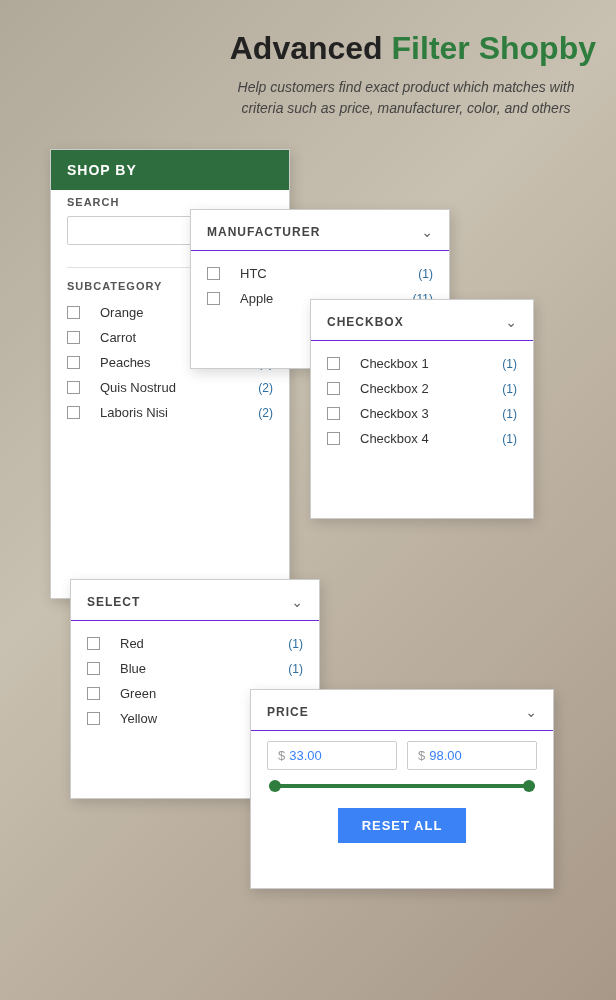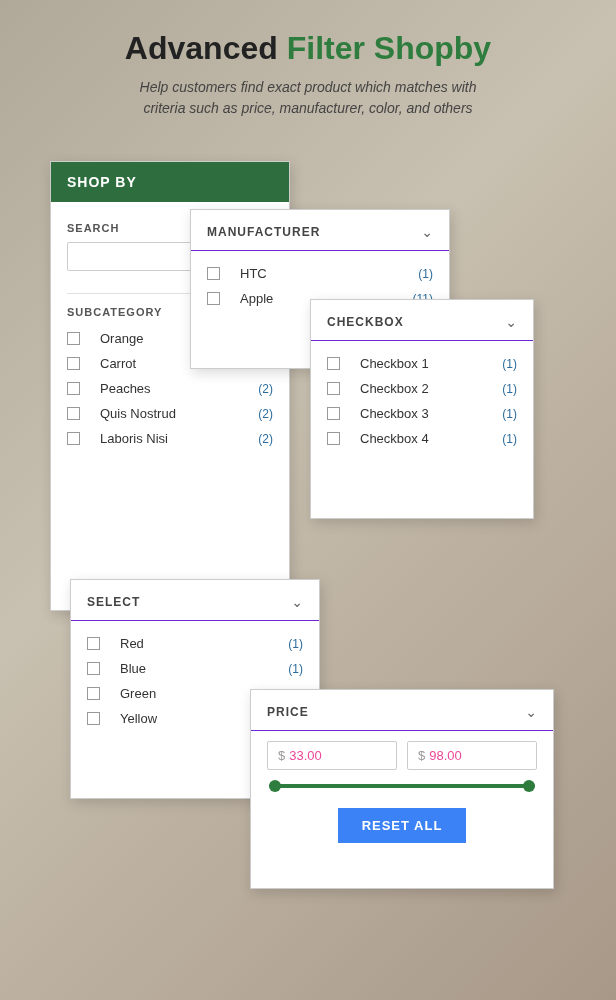--- a/index.html
+++ b/index.html
@@ -18,21 +18,21 @@
       inset: 0;
       background: linear-gradient(135deg, #b0a898 0%, #c8c0b0 40%, #a89888 100%);
       z-index: 0;
     }
 
     .content {
       position: relative;
       z-index: 1;
       display: flex;
       flex-direction: column;
-      align-items: center;
+      align-items: flex-end;
       padding: 30px 20px 40px;
     }
 
     .page-title {
       font-size: 32px;
       font-weight: 700;
       color: #222;
       margin-bottom: 10px;
       text-align: center;
     }
@@ -61,36 +61,36 @@
     .card {
       position: absolute;
       background: #fff;
       border: 1px solid #ccc;
       box-shadow: 2px 4px 12px rgba(0,0,0,0.15);
     }
 
     
     .card-shopby {
       left: 30px;
-      top: 12px;
+      top: 0;
       width: 240px;
       min-height: 450px;
     }
 
     .shopby-header {
       background: #2e6e3e;
       color: #fff;
       font-weight: 700;
       font-size: 14px;
       padding: 12px 16px;
       letter-spacing: 1px;
     }
 
     .shopby-body {
-      padding: 20px 16px;
+      padding: 6px 16px;
     }
 
     .section-label {
       font-size: 11px;
       font-weight: 700;
       color: #555;
       letter-spacing: 1px;
       margin-bottom: 8px;
     }
 
@@ -215,21 +215,21 @@
       flex: 1;
       border-radius: 2px;
     }
 
     .price-field .currency {
       color: #999;
       margin-right: 4px;
     }
 
     .price-value {
-      color: #ec4899;
+      color: #3b82f6;
       font-size: 13px;
     }
 
     .range-slider-container {
       margin-bottom: 20px;
       padding: 0 2px;
     }
 
     .range-track {
       width: 100%;

